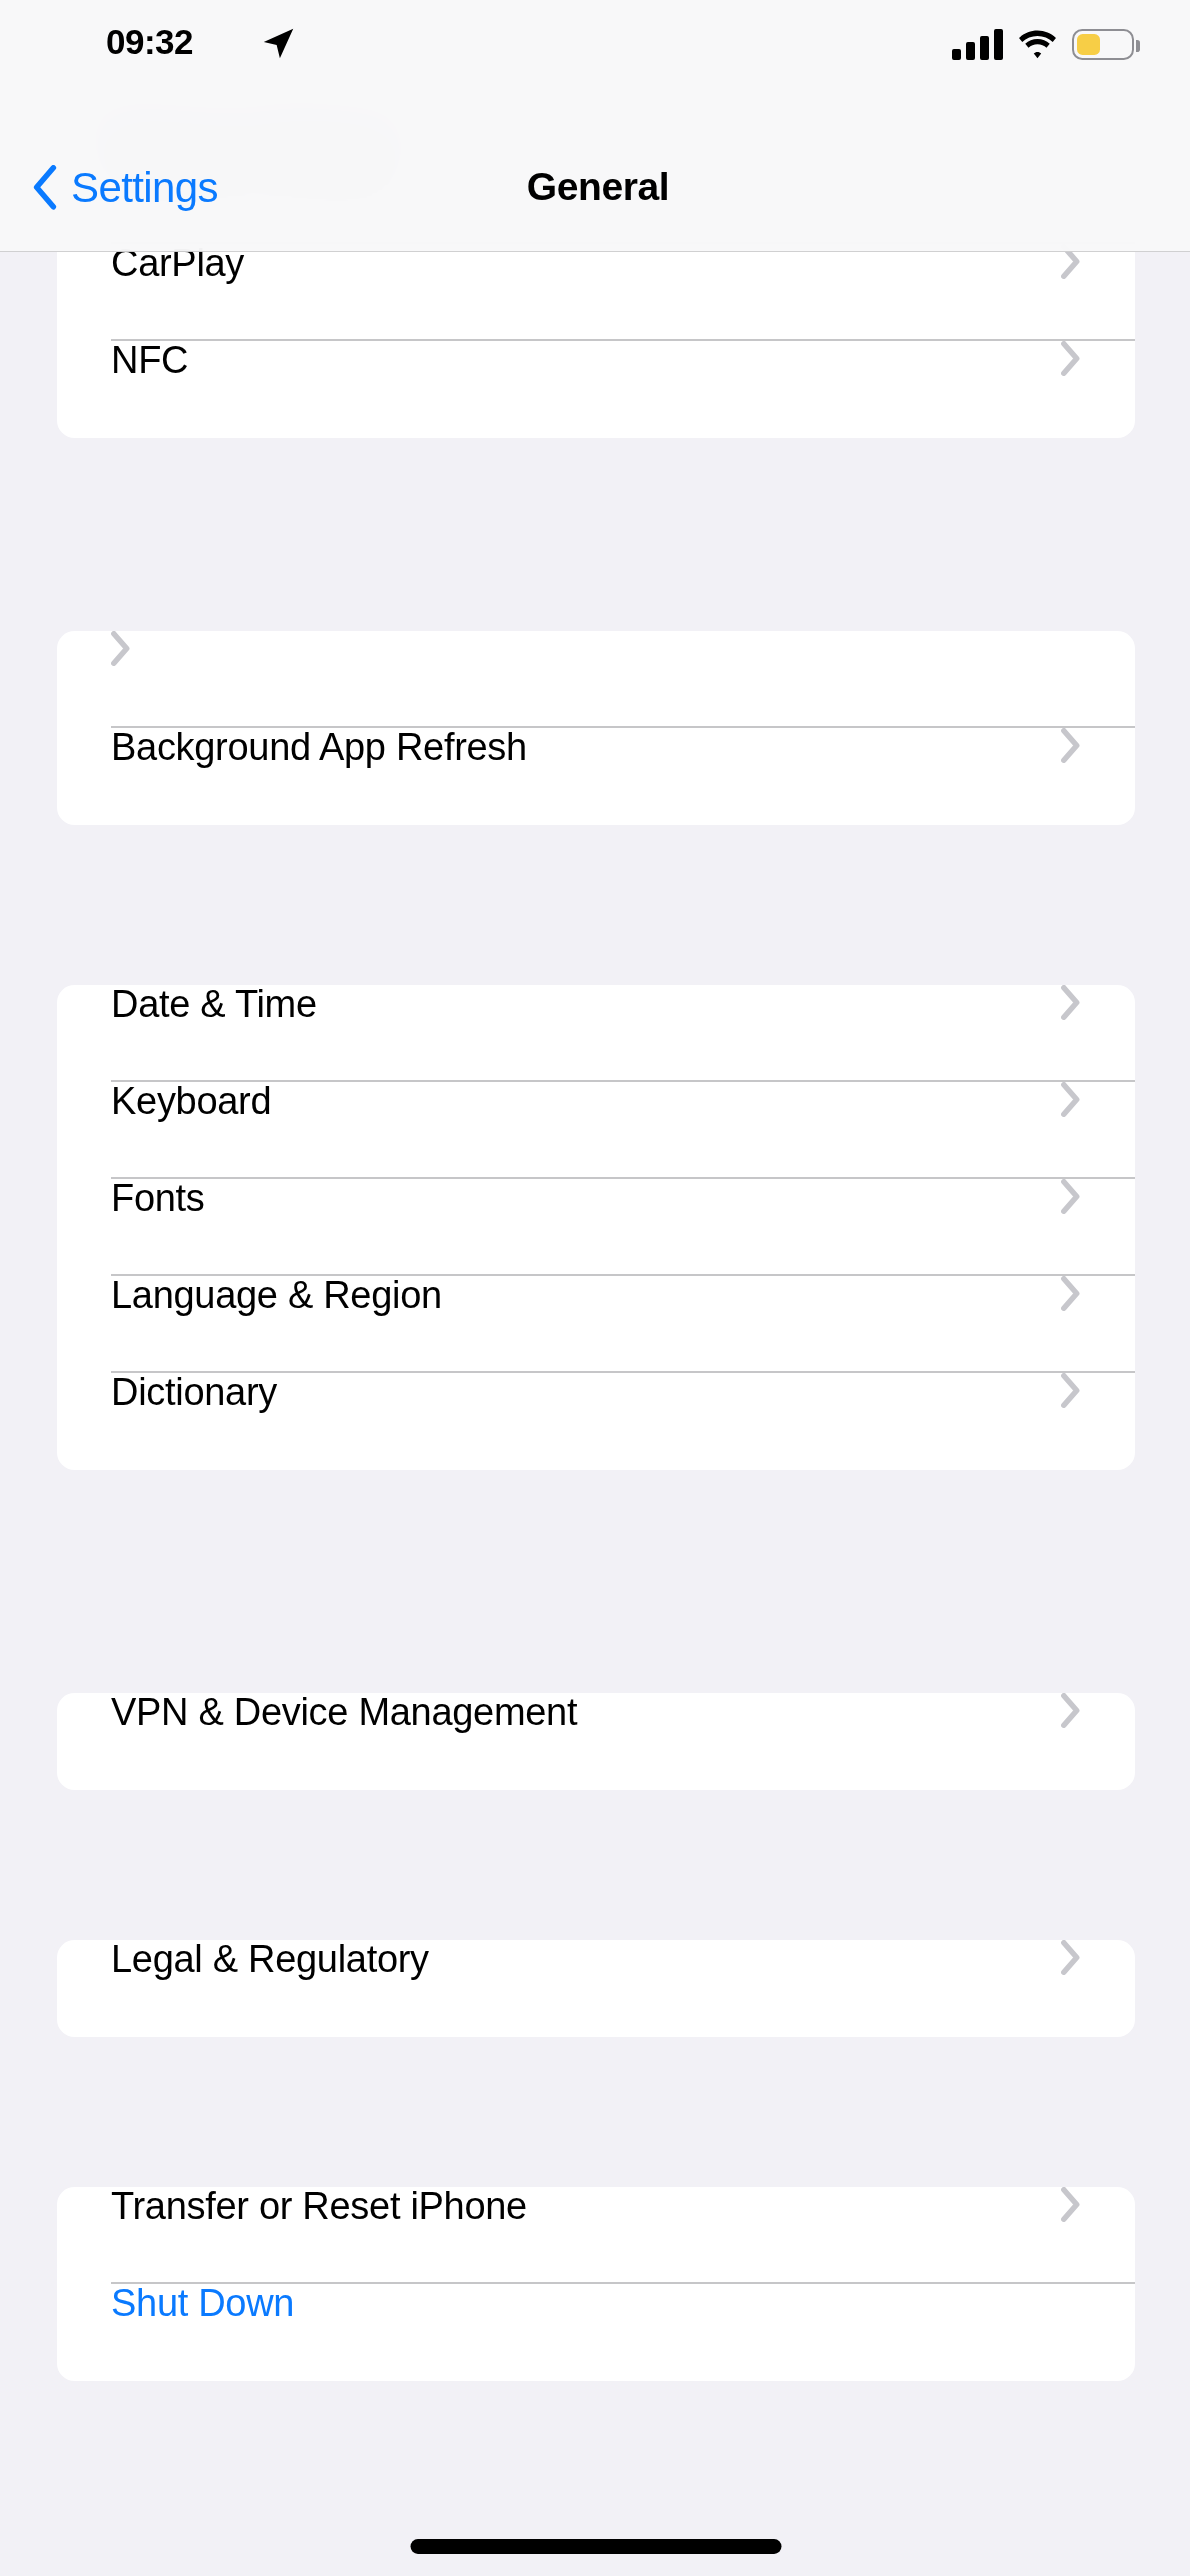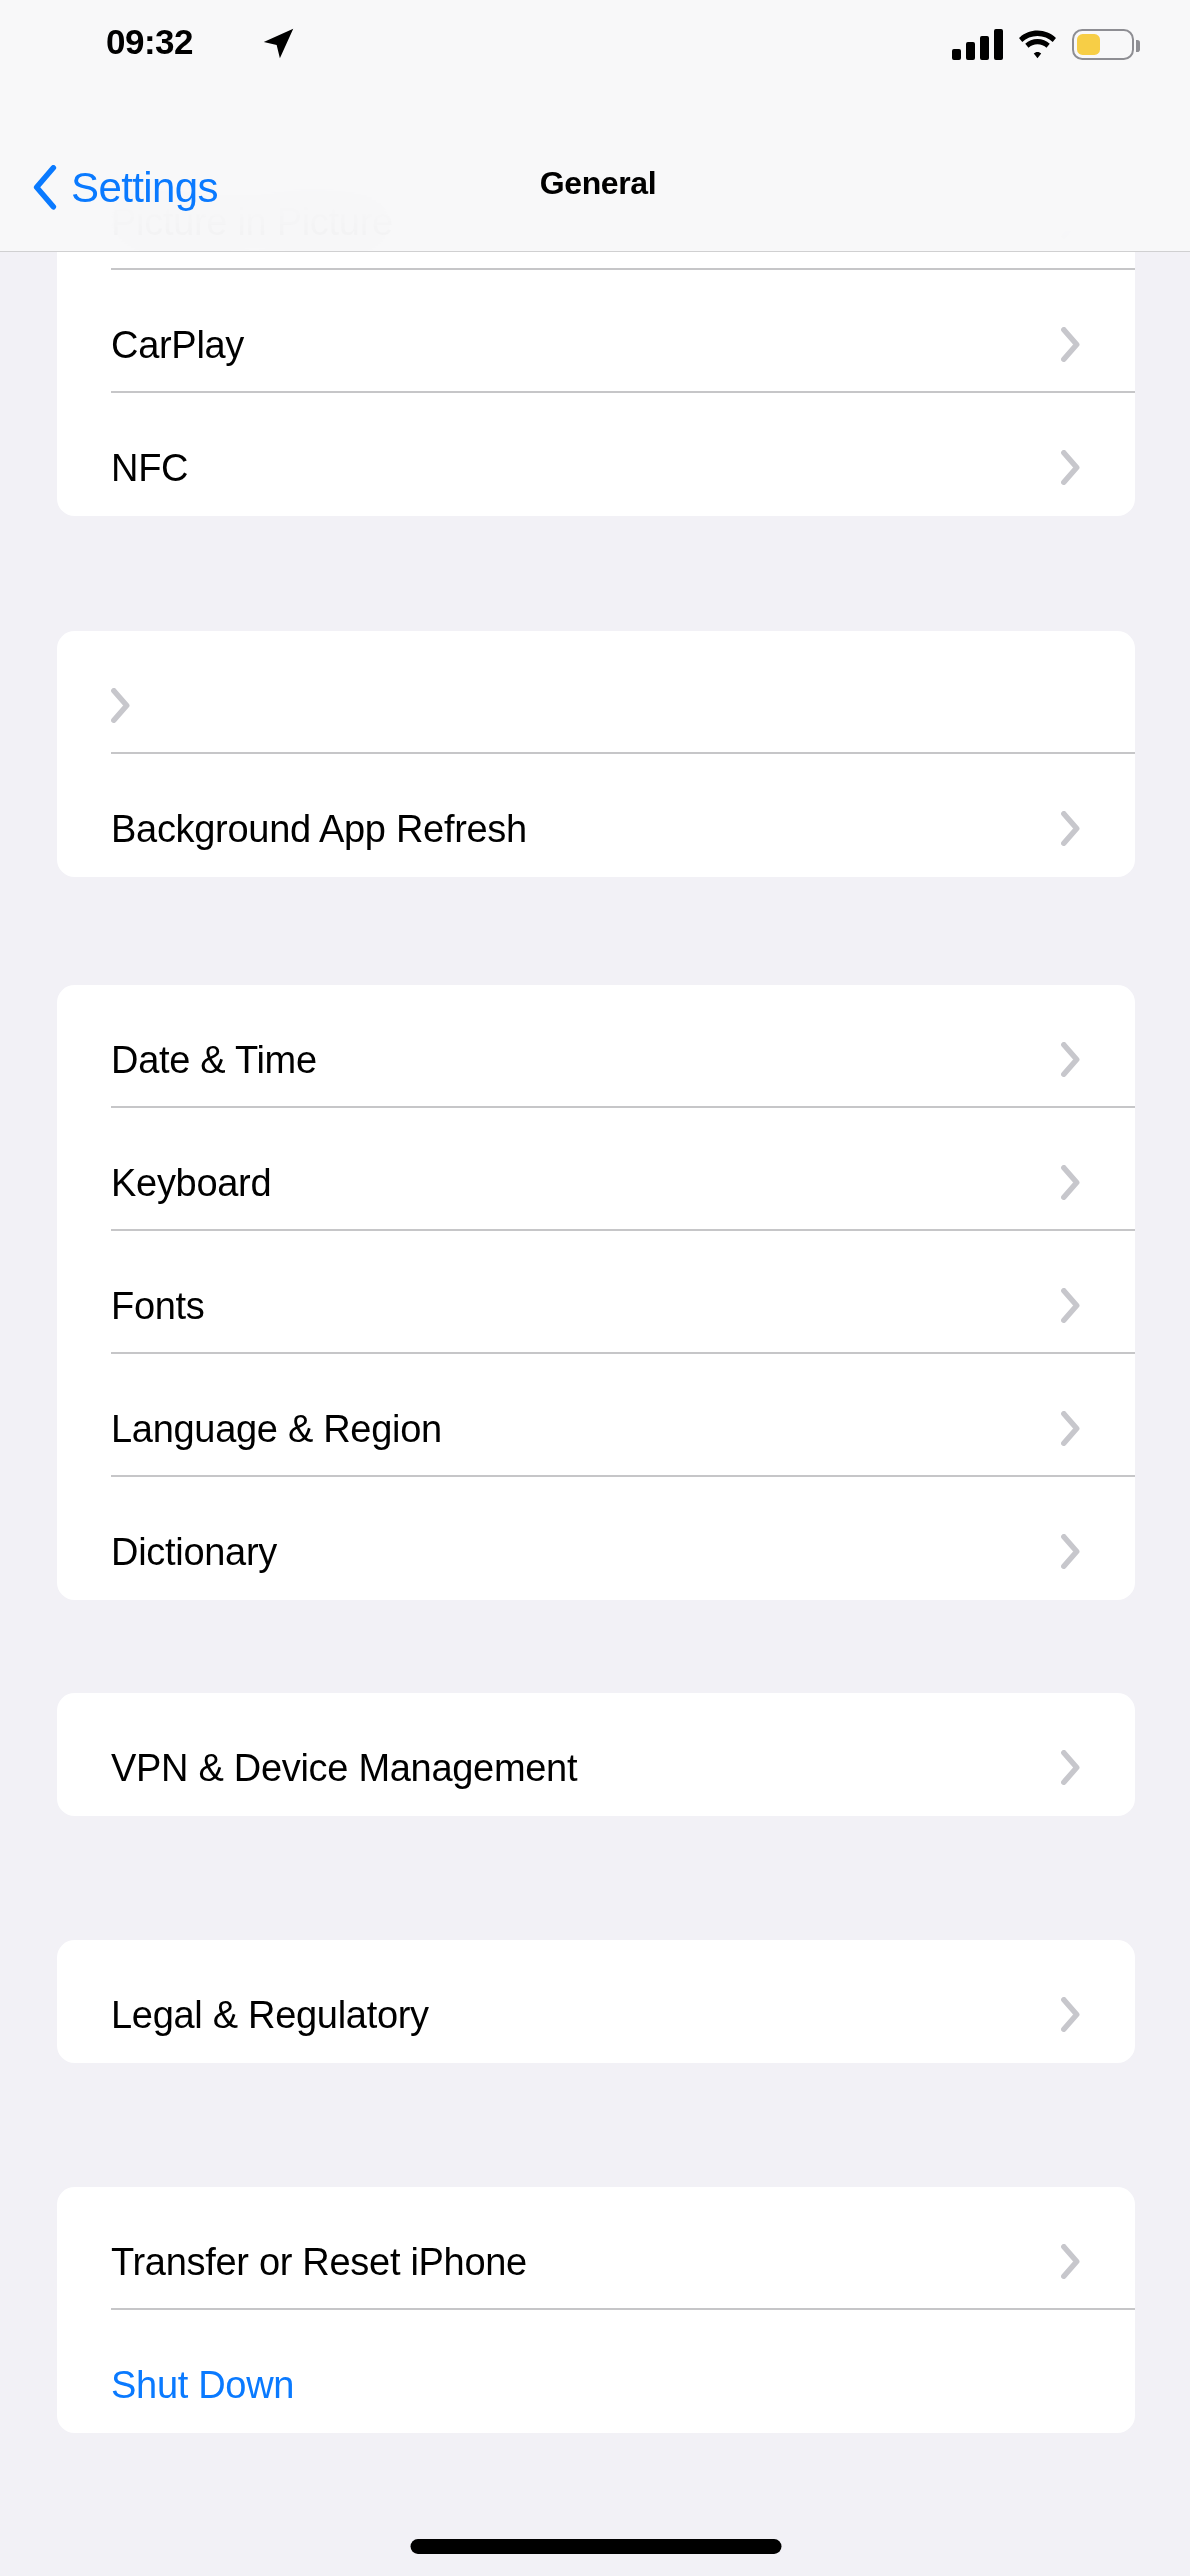--- a/index.html
+++ b/index.html
@@ -26,24 +26,23 @@
     position:absolute;
     left:57px; width:1078px;
     background:#FFFFFF;
     border-radius:17.6px;
     overflow:hidden;
   }
   .row {
     position:relative;
     height:97px;
     display:flex;
-    align-items:center;
+    align-items:flex-start;
     padding-left:54px;
     padding-right:37px;
-    margin-top:26px;
   }
   .row-label {
     font-size:38px;
     letter-spacing:-0.3px;
     color:#000000;
     line-height:1;
     flex:1;
   }
   .row-label.blue { color:#0A7AFF; }
   .sep {
@@ -139,21 +138,21 @@
   #back-label {
     font-size:42px;
     color:#0A7AFF;
     letter-spacing:-0.6px;
     line-height:1;
   }
   #nav-title {
     position:absolute;
     left:5px; right:0; top:167px;
     text-align:center;
-    font-size:32px;
+    font-size:39px;
     font-weight:bold;
     color:#000;
     letter-spacing:-0.4px;
     line-height:1;
   }
 
   
   #home-ind {
     position:absolute;
     left:50%; transform:translateX(-50%);

